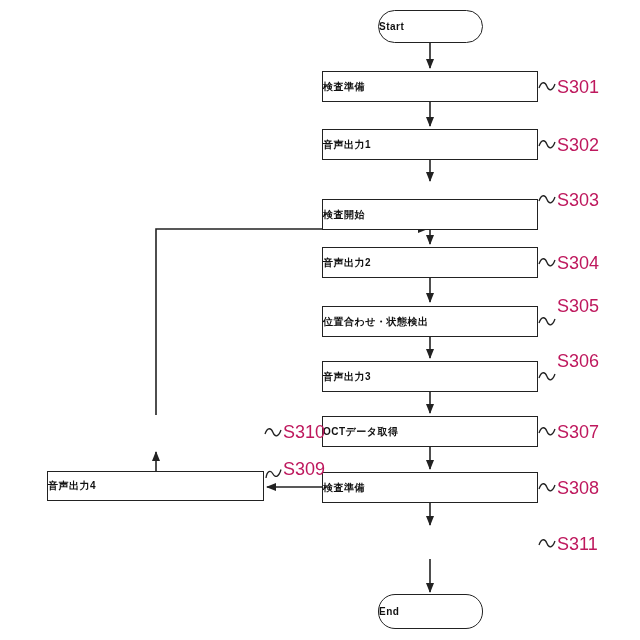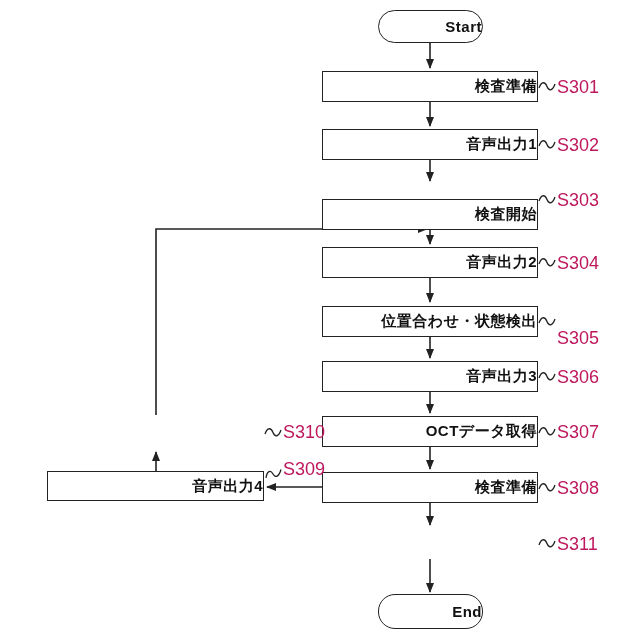--- a/index.html
+++ b/index.html
@@ -4,22 +4,22 @@
 <style>
   html,body{margin:0;padding:0;background:#ffffff;}
   .stage{
     position:relative;width:640px;height:640px;background:#ffffff;
     font-family:"Liberation Sans","DejaVu Sans",sans-serif;color:#111;
     overflow:hidden;
   }
   .connector-layer{position:absolute;left:0;top:0;width:640px;height:640px;}
   .node{
     position:absolute;box-sizing:border-box;background:#ffffff;
-    border:1.6px solid #222;display:flex;align-items:center;justify-content:flex-end;
-    font-size:15px;font-weight:600;letter-spacing:0.5px;white-space:nowrap;
+    border:1.6px solid #222;display:flex;align-items:center;justify-content:flex-start;
+    font-size:10px;font-weight:600;letter-spacing:0.5px;white-space:nowrap;
   }
   .proc{left:322px;width:216px;height:31px;}
   .side{left:47px;width:217px;}
   .terminal{left:378px;width:105px;height:33px;border-radius:17px;font-weight:600;}
   .steplabel{
     position:absolute;font-size:18px;font-weight:400;color:#be185d;
     white-space:nowrap;line-height:20px;
   }
 </style>
 </head>
@@ -99,21 +99,21 @@
     </div>
 
   <div class="node side" style="top:471px;height:30px;">
     <span>音声出力4</span>
     </div>
 
   <div class="steplabel" style="left:557px;top:77px;">S301</div>
   <div class="steplabel" style="left:557px;top:135px;">S302</div>
   <div class="steplabel" style="left:557px;top:190px;">S303</div>
   <div class="steplabel" style="left:557px;top:253px;">S304</div>
-  <div class="steplabel" style="left:557px;top:328px;">S305</div>
-  <div class="steplabel" style="left:557px;top:367px;">S306</div>
+  <div class="steplabel" style="left:557px;top:296px;">S305</div>
+  <div class="steplabel" style="left:557px;top:351px;">S306</div>
   <div class="steplabel" style="left:557px;top:422px;">S307</div>
   <div class="steplabel" style="left:557px;top:478px;">S308</div>
   <div class="steplabel" style="left:557px;top:534px;">S311</div>
   <div class="steplabel" style="left:283px;top:422px;">S310</div>
   <div class="steplabel" style="left:283px;top:459px;">S309</div>
 
 </div>
 
 </body></html>

